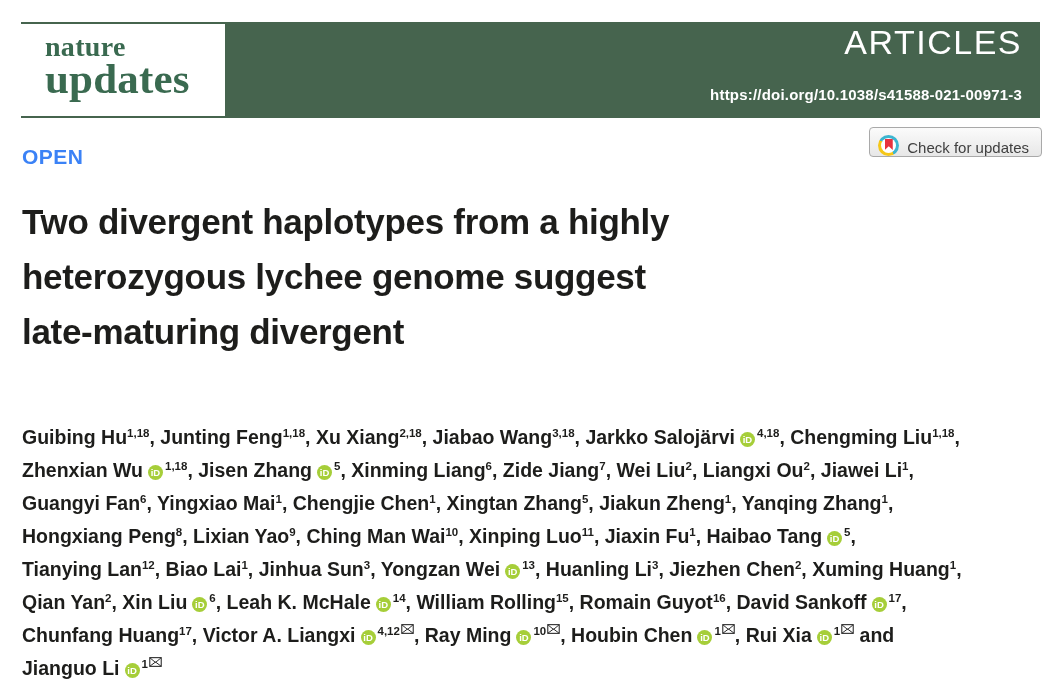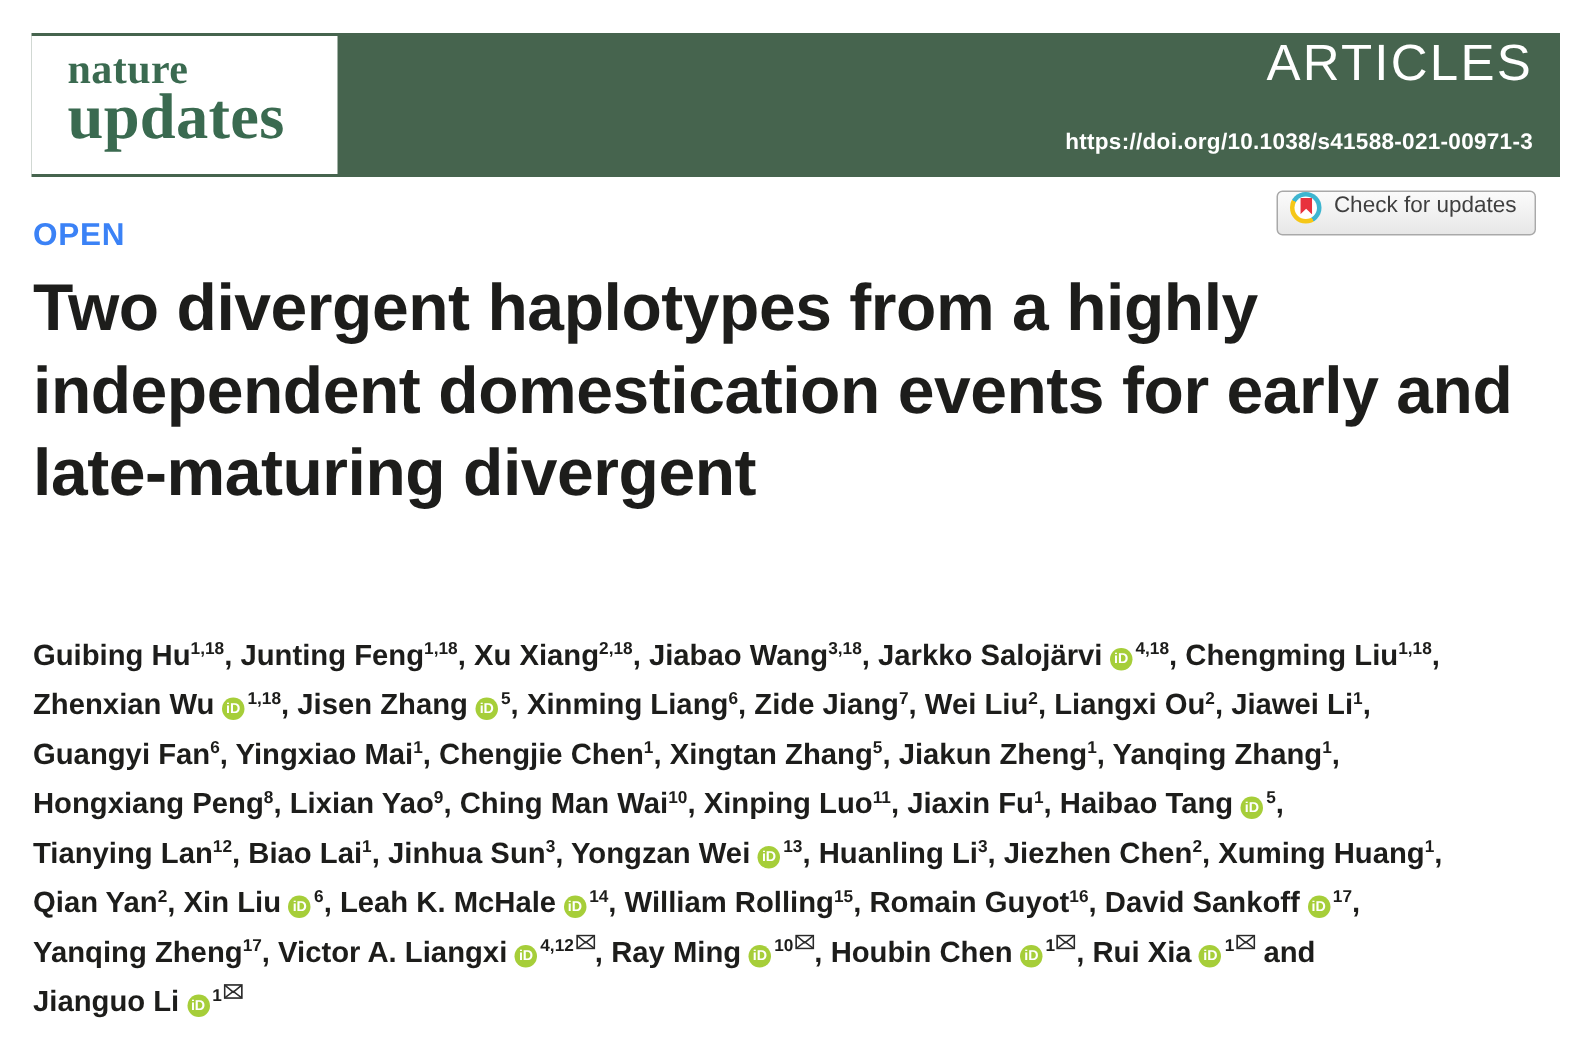--- a/index.html
+++ b/index.html
@@ -12,37 +12,37 @@
             box-sizing:border-box;padding:8px 0 0 24px;}
   .logo-l1{font-family:"Liberation Serif",serif;font-weight:700;font-size:28px;
            color:#3a6a50;line-height:30px;letter-spacing:0.3px;}
   .logo-l2{font-family:"Liberation Serif",serif;font-weight:700;font-size:43px;
            color:#3a6a50;line-height:40px;margin-top:-3px;letter-spacing:0.2px;}
   .banner-right{position:absolute;right:18px;top:0;text-align:right;color:#ffffff;}
   .articles-label{font-size:34px;font-weight:400;letter-spacing:1.5px;line-height:40px;}
   .doi-link{font-size:15px;font-weight:700;margin-top:24px;letter-spacing:0.2px;cursor:pointer;}
 
   
-  .update-badge{position:absolute;right:38px;top:127px;height:30px;box-sizing:border-box;
+  .update-badge{position:absolute;right:20px;top:127px;height:30px;box-sizing:border-box;
                 border:1px solid #a9a9a9;border-radius:4px;
                 background:linear-gradient(#fbfbfb,#e7e7e7);
-                display:flex;align-items:flex-start;gap:8px;padding:0 12px 0 8px;cursor:pointer;}
+                display:flex;align-items:flex-end;gap:8px;padding:0 12px 0 8px;cursor:pointer;}
   .badge-label{font-size:15px;color:#3f3f3f;}
   .cm-outer{width:21px;height:21px;border-radius:50%;display:inline-block;position:relative;
             background:conic-gradient(#3db5d0 0deg 150deg,#f5c718 150deg 300deg,#3db5d0 300deg 360deg);}
   .cm-inner{position:absolute;left:3px;top:3px;width:15px;height:15px;border-radius:50%;
             background:#ffffff;}
   .cm-ribbon{position:absolute;left:3.5px;top:1px;width:8px;height:11px;background:#e8323e;
              clip-path:polygon(0 0,100% 0,100% 100%,50% 65%,0 100%);}
 
   
   .open-label{position:absolute;left:22px;top:145px;font-size:21px;font-weight:700;
               color:#3b82f6;letter-spacing:0.5px;}
-  .title{position:absolute;left:22px;top:178px;margin:0;width:1018px;
-         font-size:44px;font-weight:700;line-height:55px;color:#1d1d1b;letter-spacing:-0.3px;}
+  .title{position:absolute;left:22px;top:194px;margin:0;width:1018px;
+         font-size:35px;font-weight:700;line-height:55px;color:#1d1d1b;letter-spacing:-0.3px;}
   .title .tl{display:block;}
 
   
   .authors{position:absolute;left:22px;top:421px;width:1036px;
            font-size:19.5px;font-weight:700;color:#1d1d1b;}
   .author-line{height:33px;line-height:33px;white-space:nowrap;}
   .a-sup{font-size:11.5px;position:relative;top:-7px;vertical-align:baseline;letter-spacing:0;}
   .orcid{display:inline-block;width:15px;height:15px;border-radius:50%;background:#a6ce39;
          color:#ffffff;font-size:9.5px;font-weight:700;text-align:center;line-height:15px;
          margin:0 2px 0 5px;vertical-align:1px;cursor:pointer;}
@@ -71,32 +71,32 @@
           <span class="cm-ribbon"></span>
         </span>
       </span>
     <span class="badge-label">Check for updates</span>
   </div>
 
   <div class="open-label">OPEN</div>
 
   <h1 class="title">
     <span class="tl">Two divergent haplotypes from a highly</span>
-    <span class="tl">independent domestication events for early and</span>
+    <span class="tl">heterozygous lychee genome suggest</span>
     <span class="tl">late-maturing divergent</span>
   </h1>
 
   <div class="authors">
       <div class="author-line"><span class="author"><span class="a-name">Guibing Hu</span><sup class="a-sup">1,18</sup><span class="a-sep">, </span></span><span class="author"><span class="a-name">Junting Feng</span><sup class="a-sup">1,18</sup><span class="a-sep">, </span></span><span class="author"><span class="a-name">Xu Xiang</span><sup class="a-sup">2,18</sup><span class="a-sep">, </span></span><span class="author"><span class="a-name">Jiabao Wang</span><sup class="a-sup">3,18</sup><span class="a-sep">, </span></span><span class="author"><span class="a-name">Jarkko Salojärvi</span><span class="orcid">iD</span><sup class="a-sup">4,18</sup><span class="a-sep">, </span></span><span class="author"><span class="a-name">Chengming Liu</span><sup class="a-sup">1,18</sup><span class="a-sep">,</span></span></div>
       <div class="author-line"><span class="author"><span class="a-name">Zhenxian Wu</span><span class="orcid">iD</span><sup class="a-sup">1,18</sup><span class="a-sep">, </span></span><span class="author"><span class="a-name">Jisen Zhang</span><span class="orcid">iD</span><sup class="a-sup">5</sup><span class="a-sep">, </span></span><span class="author"><span class="a-name">Xinming Liang</span><sup class="a-sup">6</sup><span class="a-sep">, </span></span><span class="author"><span class="a-name">Zide Jiang</span><sup class="a-sup">7</sup><span class="a-sep">, </span></span><span class="author"><span class="a-name">Wei Liu</span><sup class="a-sup">2</sup><span class="a-sep">, </span></span><span class="author"><span class="a-name">Liangxi Ou</span><sup class="a-sup">2</sup><span class="a-sep">, </span></span><span class="author"><span class="a-name">Jiawei Li</span><sup class="a-sup">1</sup><span class="a-sep">,</span></span></div>
       <div class="author-line"><span class="author"><span class="a-name">Guangyi Fan</span><sup class="a-sup">6</sup><span class="a-sep">, </span></span><span class="author"><span class="a-name">Yingxiao Mai</span><sup class="a-sup">1</sup><span class="a-sep">, </span></span><span class="author"><span class="a-name">Chengjie Chen</span><sup class="a-sup">1</sup><span class="a-sep">, </span></span><span class="author"><span class="a-name">Xingtan Zhang</span><sup class="a-sup">5</sup><span class="a-sep">, </span></span><span class="author"><span class="a-name">Jiakun Zheng</span><sup class="a-sup">1</sup><span class="a-sep">, </span></span><span class="author"><span class="a-name">Yanqing Zhang</span><sup class="a-sup">1</sup><span class="a-sep">,</span></span></div>
       <div class="author-line"><span class="author"><span class="a-name">Hongxiang Peng</span><sup class="a-sup">8</sup><span class="a-sep">, </span></span><span class="author"><span class="a-name">Lixian Yao</span><sup class="a-sup">9</sup><span class="a-sep">, </span></span><span class="author"><span class="a-name">Ching Man Wai</span><sup class="a-sup">10</sup><span class="a-sep">, </span></span><span class="author"><span class="a-name">Xinping Luo</span><sup class="a-sup">11</sup><span class="a-sep">, </span></span><span class="author"><span class="a-name">Jiaxin Fu</span><sup class="a-sup">1</sup><span class="a-sep">, </span></span><span class="author"><span class="a-name">Haibao Tang</span><span class="orcid">iD</span><sup class="a-sup">5</sup><span class="a-sep">,</span></span></div>
       <div class="author-line"><span class="author"><span class="a-name">Tianying Lan</span><sup class="a-sup">12</sup><span class="a-sep">, </span></span><span class="author"><span class="a-name">Biao Lai</span><sup class="a-sup">1</sup><span class="a-sep">, </span></span><span class="author"><span class="a-name">Jinhua Sun</span><sup class="a-sup">3</sup><span class="a-sep">, </span></span><span class="author"><span class="a-name">Yongzan Wei</span><span class="orcid">iD</span><sup class="a-sup">13</sup><span class="a-sep">, </span></span><span class="author"><span class="a-name">Huanling Li</span><sup class="a-sup">3</sup><span class="a-sep">, </span></span><span class="author"><span class="a-name">Jiezhen Chen</span><sup class="a-sup">2</sup><span class="a-sep">, </span></span><span class="author"><span class="a-name">Xuming Huang</span><sup class="a-sup">1</sup><span class="a-sep">,</span></span></div>
       <div class="author-line"><span class="author"><span class="a-name">Qian Yan</span><sup class="a-sup">2</sup><span class="a-sep">, </span></span><span class="author"><span class="a-name">Xin Liu</span><span class="orcid">iD</span><sup class="a-sup">6</sup><span class="a-sep">, </span></span><span class="author"><span class="a-name">Leah K. McHale</span><span class="orcid">iD</span><sup class="a-sup">14</sup><span class="a-sep">, </span></span><span class="author"><span class="a-name">William Rolling</span><sup class="a-sup">15</sup><span class="a-sep">, </span></span><span class="author"><span class="a-name">Romain Guyot</span><sup class="a-sup">16</sup><span class="a-sep">, </span></span><span class="author"><span class="a-name">David Sankoff</span><span class="orcid">iD</span><sup class="a-sup">17</sup><span class="a-sep">,</span></span></div>
-      <div class="author-line"><span class="author"><span class="a-name">Yanqing Zheng</span><sup class="a-sup">17</sup><span class="a-sep">, </span></span><span class="author"><span class="a-name">Victor A. Liangxi</span><span class="orcid">iD</span><sup class="a-sup">4,12</sup><span class="mail"><svg viewBox="0 0 14 11" width="13" height="10">
+      <div class="author-line"><span class="author"><span class="a-name">Chunfang Huang</span><sup class="a-sup">17</sup><span class="a-sep">, </span></span><span class="author"><span class="a-name">Victor A. Liangxi</span><span class="orcid">iD</span><sup class="a-sup">4,12</sup><span class="mail"><svg viewBox="0 0 14 11" width="13" height="10">
               <rect x="0.7" y="0.7" width="12.6" height="9.6" fill="none" stroke="#2b2b2b" stroke-width="1.2"></rect>
               <path d="M1 1 L7 6 L13 1" fill="none" stroke="#2b2b2b" stroke-width="1.1"></path>
               <path d="M1 10 L7 5.5 L13 10" fill="none" stroke="#2b2b2b" stroke-width="1.1"></path>
             </svg></span><span class="a-sep">, </span></span><span class="author"><span class="a-name">Ray Ming</span><span class="orcid">iD</span><sup class="a-sup">10</sup><span class="mail"><svg viewBox="0 0 14 11" width="13" height="10">
               <rect x="0.7" y="0.7" width="12.6" height="9.6" fill="none" stroke="#2b2b2b" stroke-width="1.2"></rect>
               <path d="M1 1 L7 6 L13 1" fill="none" stroke="#2b2b2b" stroke-width="1.1"></path>
               <path d="M1 10 L7 5.5 L13 10" fill="none" stroke="#2b2b2b" stroke-width="1.1"></path>
             </svg></span><span class="a-sep">, </span></span><span class="author"><span class="a-name">Houbin Chen</span><span class="orcid">iD</span><sup class="a-sup">1</sup><span class="mail"><svg viewBox="0 0 14 11" width="13" height="10">
               <rect x="0.7" y="0.7" width="12.6" height="9.6" fill="none" stroke="#2b2b2b" stroke-width="1.2"></rect>
               <path d="M1 1 L7 6 L13 1" fill="none" stroke="#2b2b2b" stroke-width="1.1"></path>

